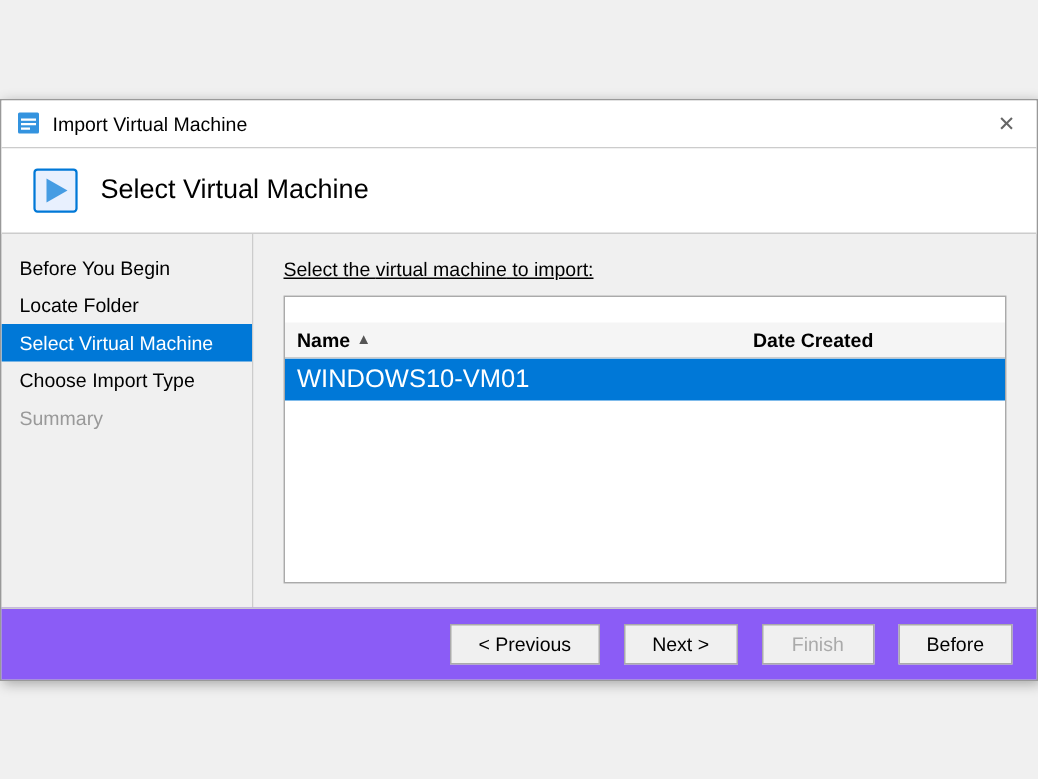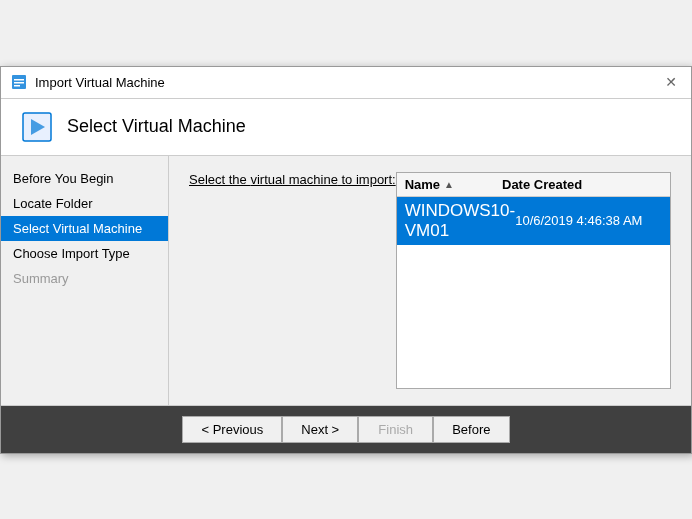--- a/index.html
+++ b/index.html
@@ -117,20 +117,21 @@
     .sidebar-item.disabled {
       color: #999;
       cursor: default;
     }
 
     
     .main-panel {
       flex: 1;
       padding: 16px 20px;
       display: flex;
+      flex-direction: column;
       background: #f0f0f0;
     }
     .instruction-text {
       font-size: 13px;
       color: #000;
       margin-bottom: 10px;
     }
     .instruction-text span {
       text-decoration: underline;
     }
@@ -142,20 +143,21 @@
       display: flex;
       flex-direction: column;
       overflow: hidden;
     }
     .vm-table-header {
       display: flex;
       background: #f5f5f5;
       border-bottom: 1px solid #ccc;
       padding: 4px 8px;
       align-items: flex-start;
+      margin-top: 17px;
     }
     .vm-col-name {
       flex: 1;
       font-weight: 600;
       font-size: 13px;
       display: flex;
       align-items: center;
       gap: 4px;
     }
     .vm-col-date {
@@ -188,23 +190,23 @@
     .vm-row-date {
       width: 160px;
       font-size: 13px;
     }
 
     
     .footer {
       border-top: 1px solid #ccc;
       padding: 10px 16px;
       display: flex;
-      justify-content: center;
-      gap: 0;
-      background: #404040;
+      justify-content: flex-end;
+      gap: 16px;
+      background: #8b5cf6;
     }
     .footer-btn {
       padding: 5px 18px;
       font-size: 13px;
       border: 1px solid #aaa;
       background: #f0f0f0;
       cursor: pointer;
       min-width: 75px;
       text-align: center;
     }
@@ -267,21 +269,20 @@
           <div class="vm-table-header">
             <div class="vm-col-name">
               <span>Name</span>
               <span class="sort-icon">▲</span>
             </div>
             <div class="vm-col-date">Date Created</div>
           </div>
           <div class="vm-table-body">
             <div class="vm-row selected">
               <div class="vm-row-name">WINDOWS10-VM01</div>
-              <div class="vm-row-date">10/6/2019 4:46:38 AM</div>
             </div>
           </div>
         </div>
       </div>
     </div>
 
     <div class="footer">
       <button class="footer-btn">&lt; Previous</button>
       <button class="footer-btn primary">Next &gt;</button>
       <button class="footer-btn" disabled="">Finish</button>

